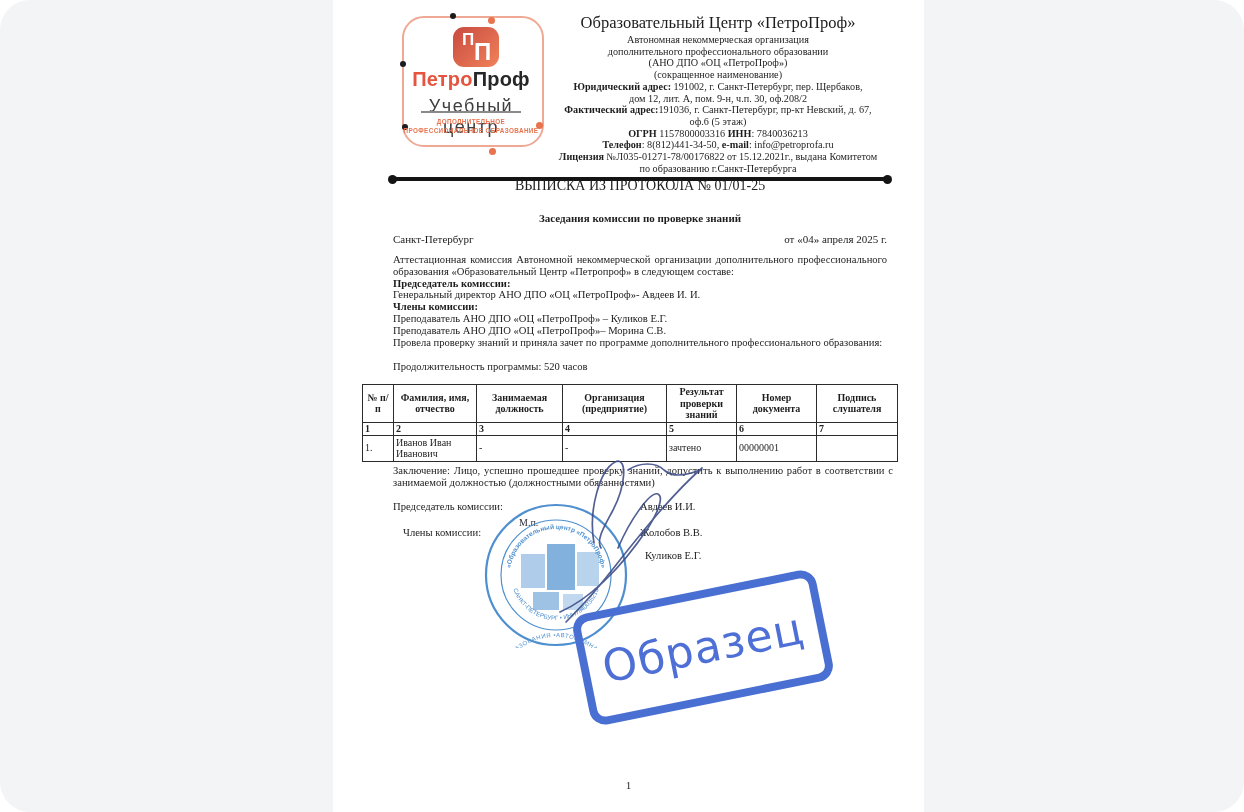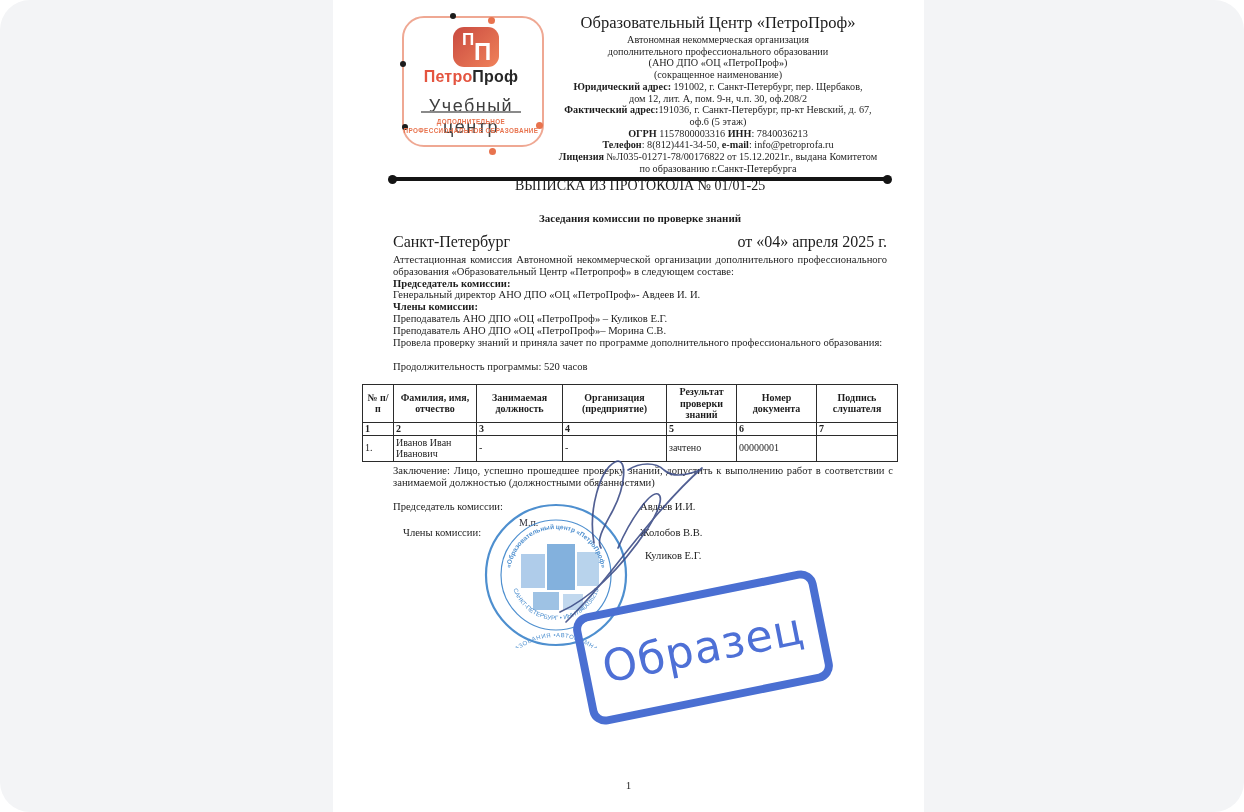--- a/index.html
+++ b/index.html
@@ -13,40 +13,40 @@
   .logo-frame{left:69px;top:16px;width:138px;height:127px;border:2px solid #efa893;border-radius:22px;}
   .dot{width:6px;height:6px;border-radius:50%;background:#1c1c1c;}
   .dot.o{width:7px;height:7px;background:#e8734e;}
   .logo-icon{left:120px;top:27px;width:46px;height:40px;border-radius:11px;
              background:linear-gradient(135deg,#c94a40,#f0825a);
              font-family:"Liberation Sans",sans-serif;font-weight:bold;color:#fff;}
   .logo-icon span{position:absolute;}
   .li-small{left:9px;top:3px;font-size:17px;}
   .li-big{left:21px;top:11px;font-size:24px;}
   .brand{left:69px;top:68px;width:138px;text-align:center;font-family:"Liberation Sans",sans-serif;
-         font-weight:bold;font-size:16px;letter-spacing:.2px;white-space:nowrap;}
+         font-weight:bold;font-size:20px;letter-spacing:.2px;white-space:nowrap;}
   .brand .b1{color:#e4543f;} .brand .b2{color:#272727;}
   .uchebny{left:69px;top:96px;width:138px;text-align:center;font-family:"Liberation Sans",sans-serif;
            font-size:18px;color:#3f3f3f;letter-spacing:1.5px;}
   .logo-line{left:88px;top:111px;width:100px;height:2px;background:#8a8a8a;}
   .tagline{left:69px;top:118px;width:138px;text-align:center;font-family:"Liberation Sans",sans-serif;
            font-size:6.3px;font-weight:bold;color:#e8734e;letter-spacing:.4px;line-height:8.5px;}
 
   
   .hdr{left:210px;top:13px;width:350px;text-align:center;font-size:10.2px;line-height:11.7px;white-space:nowrap;}
   .hdr .t{font-size:16.5px;line-height:20px;font-weight:normal;margin-bottom:1px;}
   .b{font-weight:bold;}
 
   .divider{left:58px;top:177px;width:498px;height:4px;background:#141414;border-radius:2px;}
   .divider .dend{position:absolute;width:9px;height:9px;border-radius:50%;background:#141414;top:-2.5px;}
   .divider .dl{left:-3px;} .divider .dr{right:-3px;}
 
   .doc-title{left:60px;top:178px;width:494px;text-align:center;font-weight:normal;font-size:14px;}
   .doc-subtitle{left:60px;top:212px;width:494px;text-align:center;font-weight:bold;font-size:11px;}
-  .date-row{left:60px;top:233px;width:494px;display:flex;justify-content:space-between;font-size:16px;}
+  .date-row{left:60px;top:233px;width:494px;display:flex;justify-content:space-between;font-size:11px;}
 
   .body-block{left:60px;top:254px;width:494px;font-size:10.6px;line-height:11.8px;}
   .body-block .just{text-align:justify;}
   .body-block .ln{white-space:nowrap;}
   .duration{left:60px;top:361px;font-size:10.6px;white-space:nowrap;}
 
   table.results{left:29px;top:384px;width:535px;border-collapse:collapse;font-size:10px;
                 table-layout:fixed;border:1.5px solid #2b2b2b;}
   table.results th,table.results td{border:1px solid #2b2b2b;padding:1px 2px;vertical-align:middle;
                 line-height:11.5px;overflow:hidden;}

